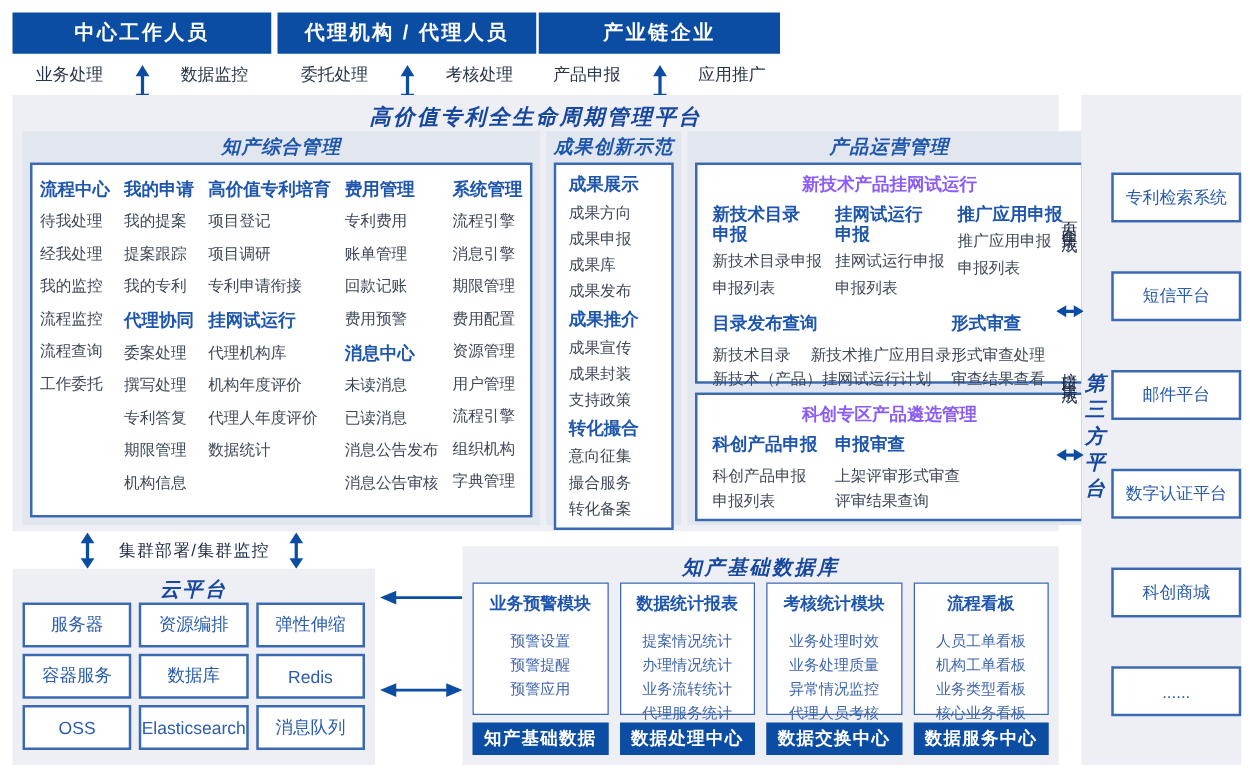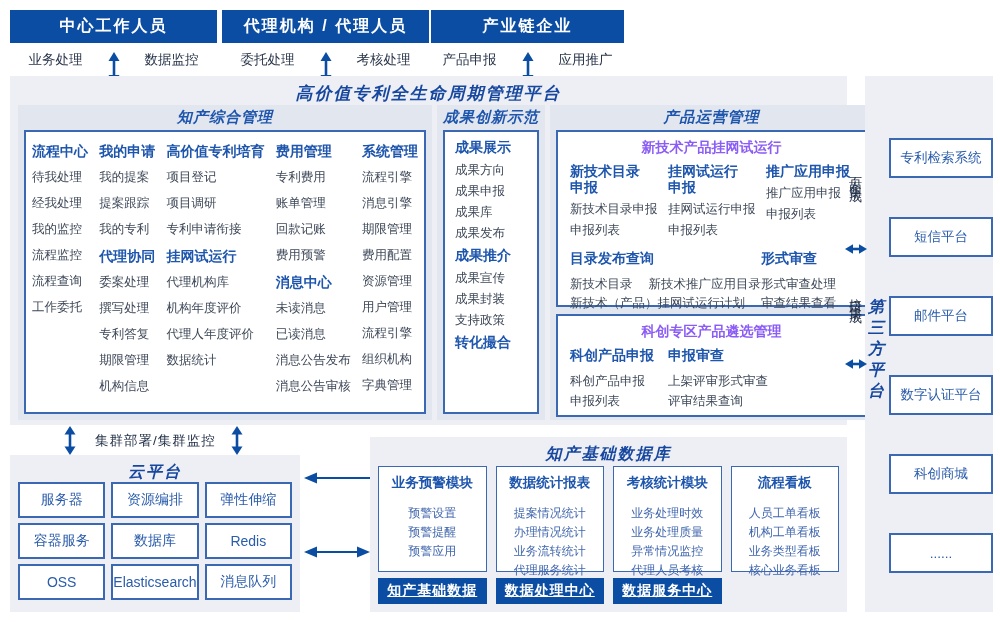--- a/index.html
+++ b/index.html
@@ -102,21 +102,21 @@
   
   .db-panel{position:absolute;left:370px;top:437px;width:477px;height:175px;background:var(--panel);}
   .db-modules{position:absolute;left:8px;right:8px;top:29px;display:grid;
     grid-template-columns:1fr 1fr 1fr 1fr;gap:9px;}
   .db-module{height:106px;background:#fff;border:1.5px solid var(--border);text-align:center;padding-top:7px;}
   .db-header{font-size:13.5px;font-weight:bold;color:var(--head);margin-bottom:12px;white-space:nowrap;}
   .db-item{font-size:12px;line-height:19px;color:var(--item-blue);white-space:nowrap;}
   .db-bars{position:absolute;left:8px;right:8px;top:141px;display:grid;
     grid-template-columns:1fr 1fr 1fr 1fr;gap:9px;}
   .db-bar{height:26px;background:var(--blue);color:#fff;font-weight:bold;font-size:14px;
-    display:flex;align-items:center;justify-content:center;letter-spacing:1px;white-space:nowrap;text-decoration:underline;}
+    display:flex;align-items:center;justify-content:center;letter-spacing:1px;white-space:nowrap;}
 
   .h-long-arrow{position:absolute;line-height:0;}
 </style>
 </head>
 <body>
 
 <div class="canvas">
 
   <div class="personas">
 
@@ -350,20 +350,28 @@
                     <div class="menu-item">成果宣传</div>
 
                     <div class="menu-item">成果封装</div>
 
                     <div class="menu-item">支持政策</div>
                   </div>
               </div>
 
               <div class="menu-group">
                 <div class="col-header">转化撮合</div>
+                <div>
+
+                    <div class="menu-item">意向征集</div>
+
+                    <div class="menu-item">撮合服务</div>
+
+                    <div class="menu-item">转化备案</div>
+                  </div>
               </div>
             </div>
         </div>
       </div>
 
       <div class="section s3">
         <div class="section-title">产品运营管理</div>
         <div class="section-body">
           <div class="white-box nt-box">
             <div class="box-header">新技术产品挂网试运行</div>
@@ -582,18 +590,19 @@
               <div class="db-item">核心业务看板</div>
             </div>
         </div>
       </div>
     <div class="db-bars">
 
         <div class="db-bar">知产基础数据</div>
 
         <div class="db-bar">数据处理中心</div>
 
+        <div class="db-bar">数据交换中心</div>
 
         <div class="db-bar">数据服务中心</div>
       </div>
   </div>
 
 </div>
 
 </body></html>

